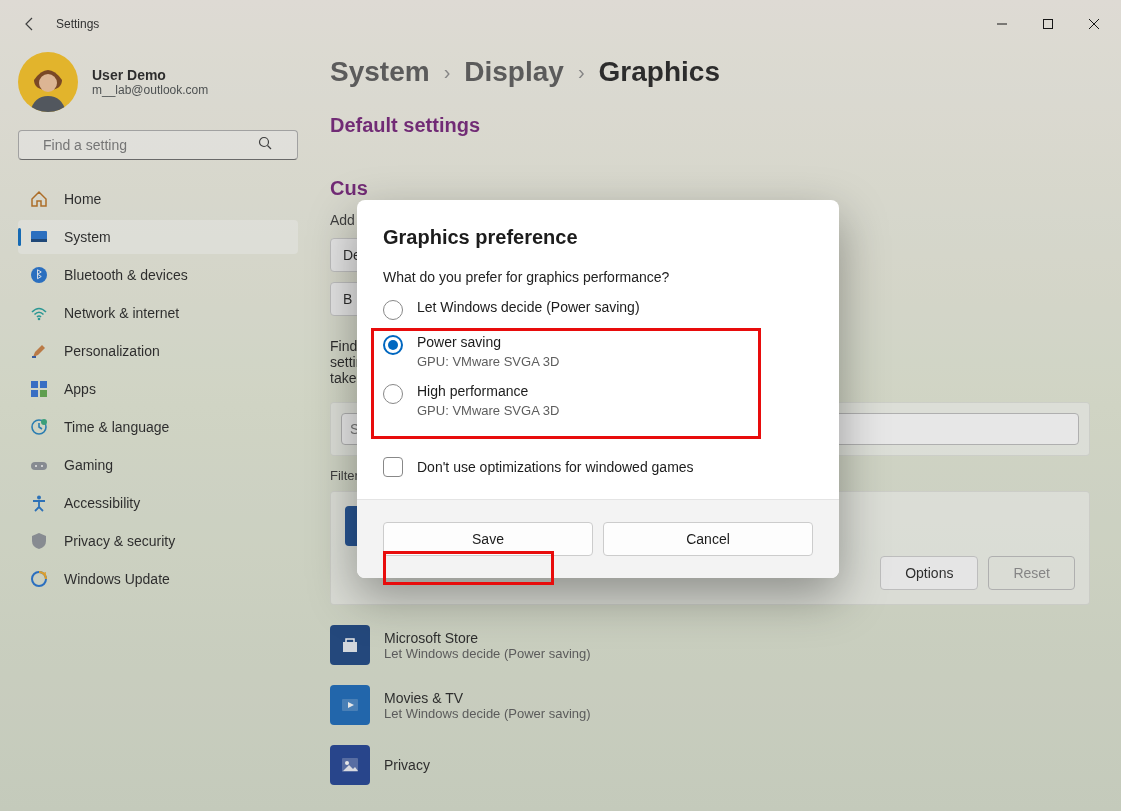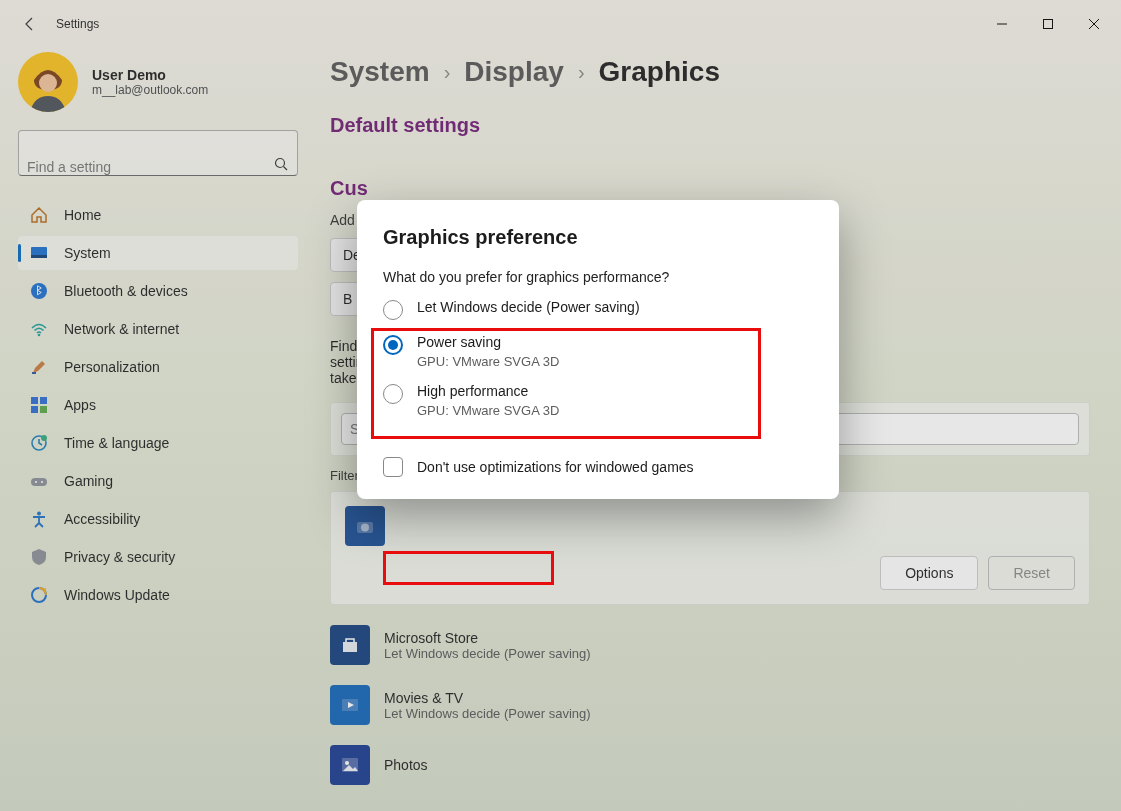--- a/index.html
+++ b/index.html
@@ -16,21 +16,21 @@
   .back-btn { width: 20px; height: 20px; display:flex; align-items:center; justify-content:center; color:#333; }
   .app-title { font-size: 12px; color: #222; }
   .win-controls { display:flex; }
   .win-btn { width: 46px; height: 40px; display:flex; align-items:center; justify-content:center; color:#000; }
   
   .sidebar { position:absolute; left: 0; top: 48px; width: 300px; padding-left:18px; }
   .user-row { display:flex; align-items:center; gap: 14px; margin: 4px 0 18px 0; }
   .avatar { width: 60px; height:60px; border-radius:50%; background:#f9c11c; display:flex; align-items:flex-end; justify-content:center; overflow:hidden;}
   .user-name { font-size:14px; font-weight:600; }
   .user-email { font-size:12px; color:#44494a;}
-  .search-wrap { width: 280px; height: 46px; background: rgba(255,255,255,0.5); border:1px solid #aaa; border-bottom:1.5px solid #666; border-radius:4px; display:flex; align-items:flex-end; padding:0 8px; justify-content:space-between; }
+  .search-wrap { width: 280px; height: 30px; background: rgba(255,255,255,0.5); border:1px solid #aaa; border-bottom:1.5px solid #666; border-radius:4px; display:flex; align-items:center; padding:0 24px; justify-content:space-between; }
   .search-wrap input { border:none; outline:none; background:transparent; font-size:14px; color:#444; width: 240px;}
   .nav { margin-top: 22px; display:flex; flex-direction:column; gap: 4px;}
   .nav-item { display:flex; align-items:center; gap: 16px; padding: 8px 12px; border-radius:4px; width: 280px;}
   .nav-item.selected { background: rgba(255,255,255,0.45); position:relative;}
   .nav-item.selected::before { content:""; position:absolute; left:0; top:8px; bottom:8px; width:3px; background:#0067c0; border-radius:2px;}
   .nav-icon { width:18px; height:18px; display:flex; align-items:center; justify-content:center;}
   .nav-label { font-size:14px; }
   
   .main { position:absolute; left: 330px; top: 56px; right: 0; padding-right: 40px;}
   .breadcrumb { display:flex; align-items:center; gap: 14px; font-size:28px; font-weight:600; color:#555; }
@@ -305,21 +305,21 @@
     </div>
     <div class="app-row">
       <div class="app-icon photos">
           <svg width="22" height="22" viewBox="0 0 22 22">
             <rect x="3" y="4" width="16" height="14" rx="1" fill="#fff" opacity="0.25"></rect>
             <circle cx="8" cy="9" r="2" fill="#fff"></circle>
             <path d="M4 17 L10 11 L14 15 L16 13 L19 17 Z" fill="#fff" opacity="0.9"></path>
           </svg>
         </div>
       <div>
-        <div class="app-name">Photos</div>
+        <div class="app-name">Privacy</div>
       </div>
     </div>
   </div>
 </div>
 
 <div class="overlay"></div>
 
 <div class="dialog">
   <div class="dialog-body">
     <div class="dialog-title">Graphics preference</div>
@@ -344,16 +344,20 @@
         <div class="radio-label">High performance</div>
         <div class="radio-sub">GPU: VMware SVGA 3D</div>
       </div>
     </div>
 
     <div class="check-row">
       <div class="cbox"></div>
       <div class="radio-label">Don't use optimizations for windowed games</div>
     </div>
   </div>
+  <div class="dialog-footer">
+    <div class="dbtn">Save</div>
+    <div class="dbtn">Cancel</div>
+  </div>
 </div>
 
 <div class="hl" style="left:371px; top:328px; width:390px; height:111px;"></div>
 <div class="hl" style="left:383px; top:551px; width:171px; height:34px;"></div>
 
 </body></html>

